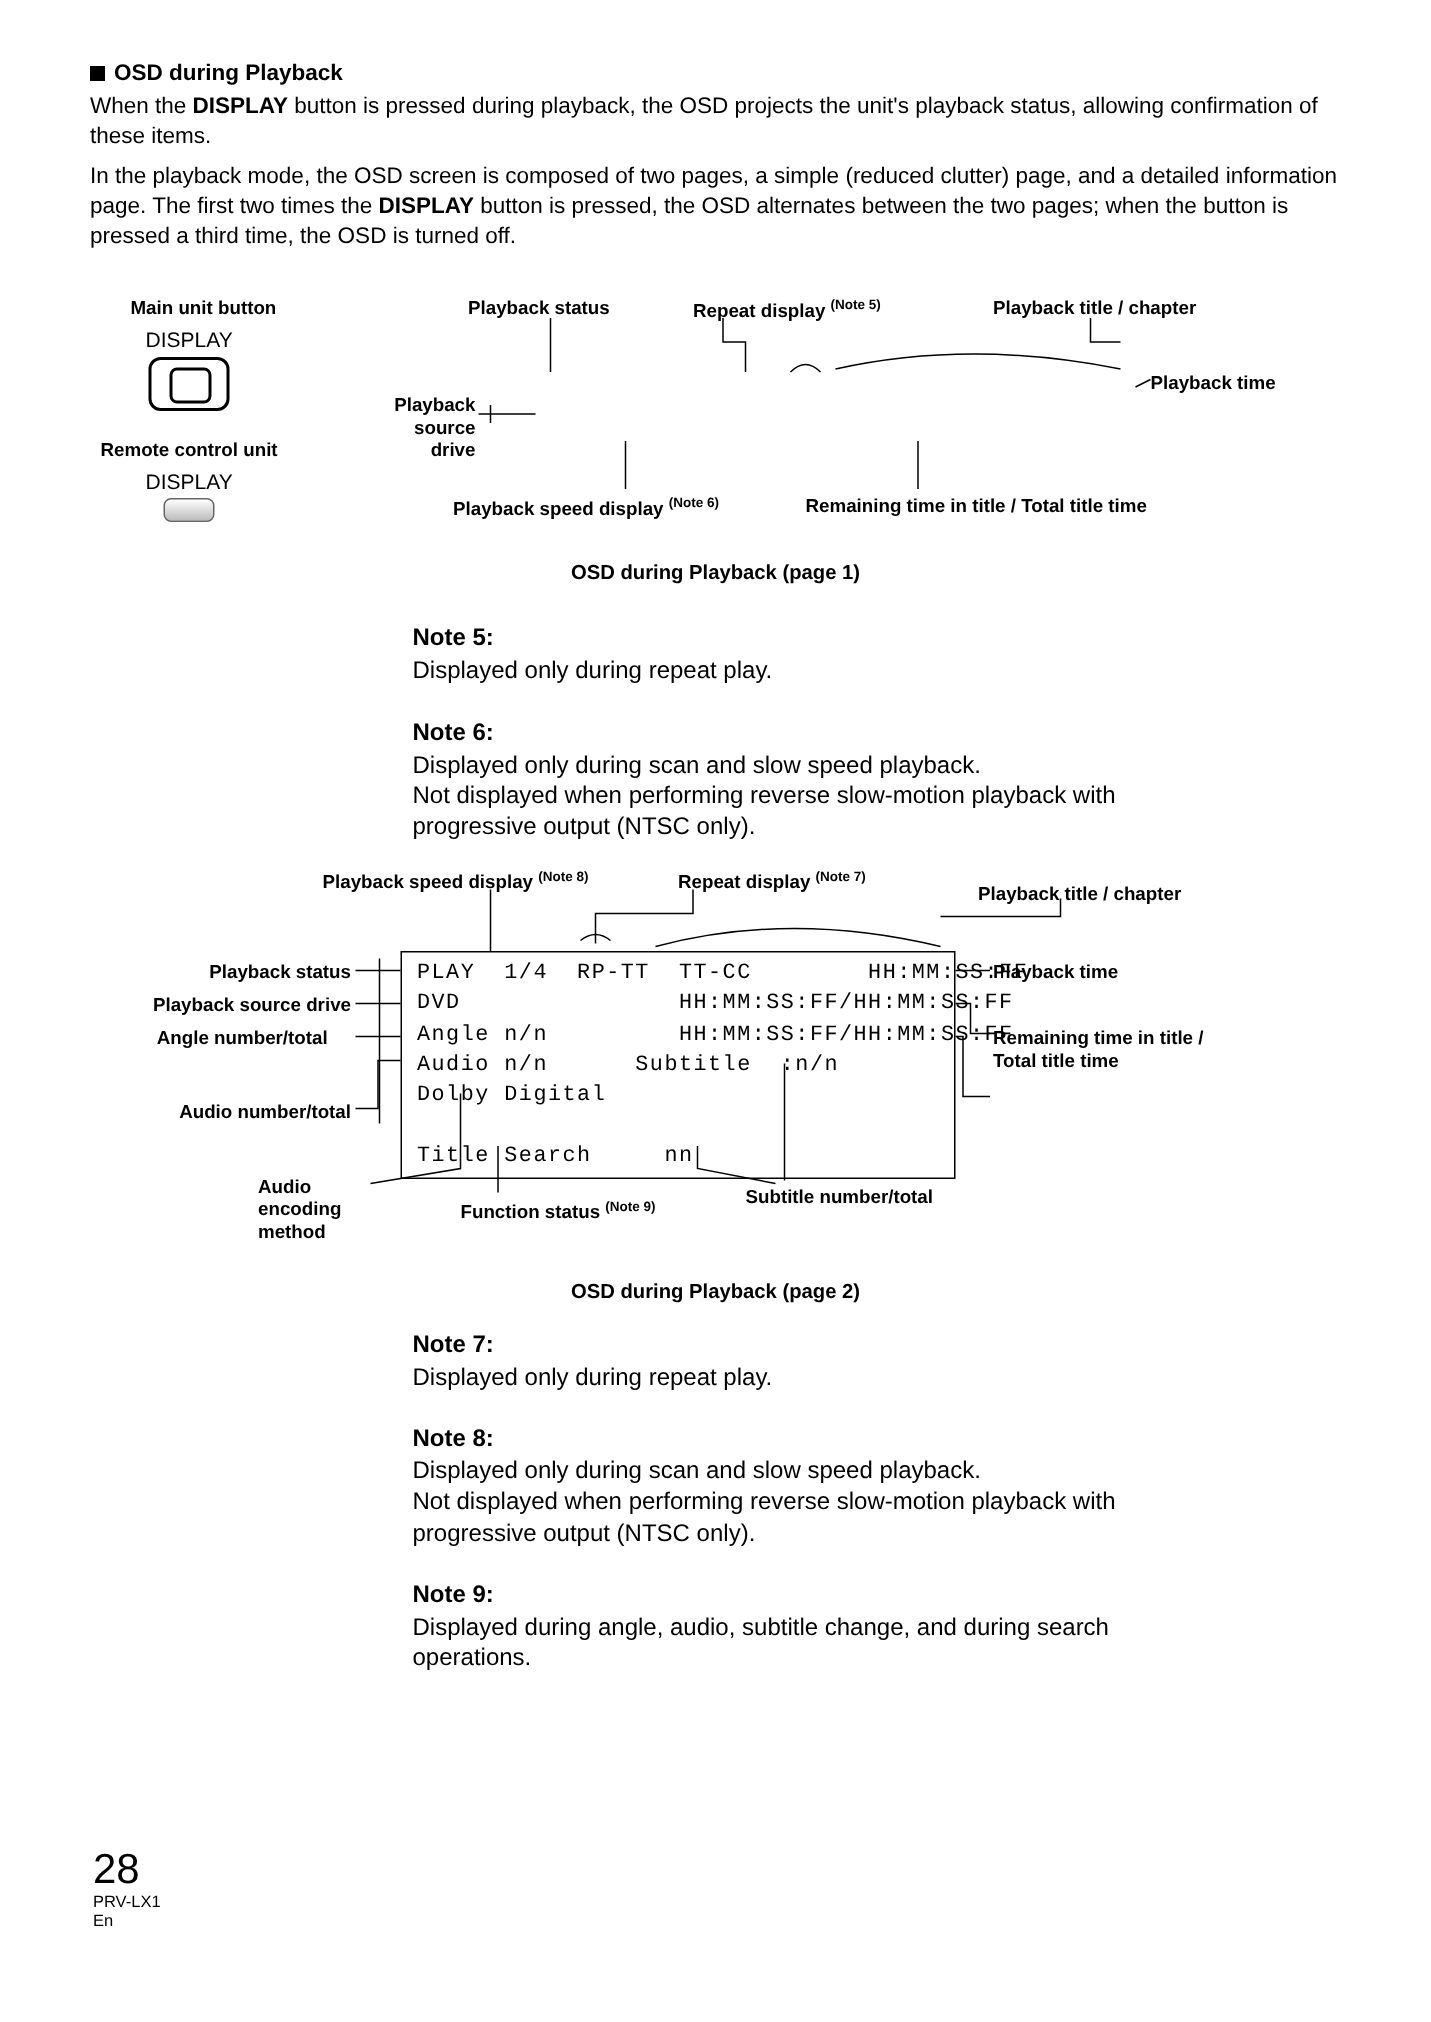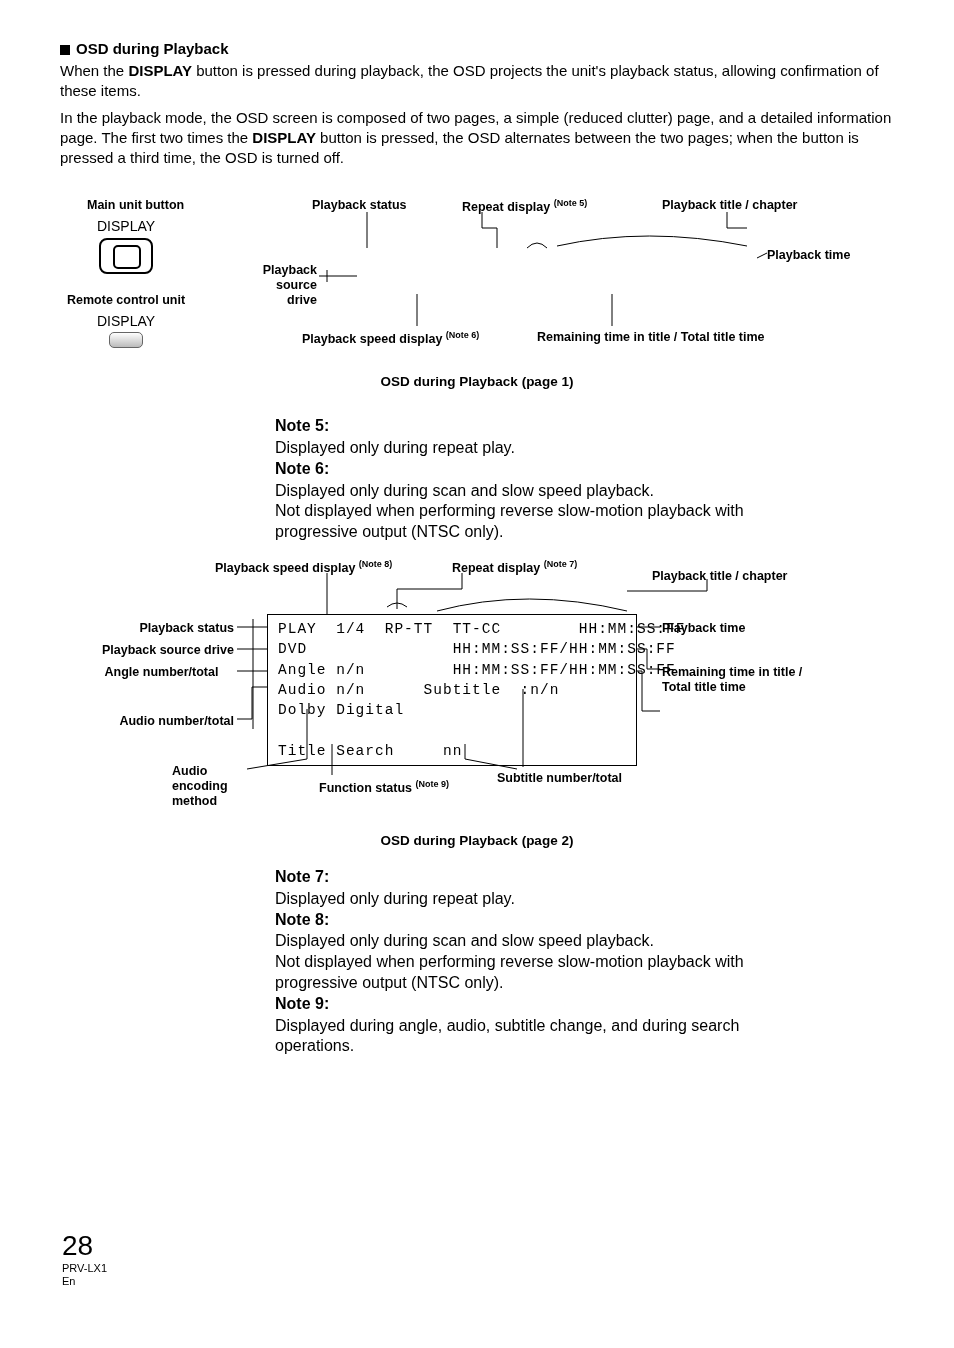--- a/index.html
+++ b/index.html
@@ -23,21 +23,21 @@
   .btn-display2 { font-family: Arial; font-size: 14px; text-align: center; }
   .btn-pill { width: 34px; height: 16px; border: 1.5px solid #666; border-radius: 5px; background: linear-gradient(#fff,#bbb); margin: 3px auto; }
 
   svg.lines { position: absolute; left: 0; top: 0; pointer-events: none; }
   svg.lines line, svg.lines path, svg.lines polyline { stroke: #000; stroke-width: 1; fill: none; }
 
   .caption { text-align: center; font-weight: bold; font-size: 13.5px; margin-top: 6px; }
 
   .note-block { margin-left: 215px; margin-top: 18px; font-size: 16px; line-height: 1.3; max-width: 470px; }
   .note-block .nh { font-weight: bold; margin-bottom: 1px; }
-  .note-block + .note-block { margin-top: 0; }
+  .note-block + .note-block { margin-top: 20px; }
 
   .diagram2-wrap { position: relative; width: 820px; height: 290px; margin: 16px auto 0; }
 
   .footer { position: absolute; left: 62px; bottom: 60px; }
   .footer .pg { font-size: 28px; }
   .footer .model { font-size: 11px; line-height: 1.2; }
 </style>
 </head>
 <body>
 
@@ -122,21 +122,21 @@
 <span>Angle n/n         HH:MM:SS:FF/HH:MM:SS:FF</span>
 <span>Audio n/n      Subtitle  :n/n</span>
 <span>Dolby Digital</span>
 <span></span>
 <span>Title Search     nn</span></div>
 
     <div class="label" style="left:595px; top:62px;">Playback time</div>
     <div class="label" style="left:595px; top:106px; width:170px;">Remaining time in title / Total title time</div>
 
     <div class="label" style="left:105px; top:205px; width:70px;">Audio encoding method</div>
-    <div class="label" style="left:252px; top:220px;"><span>Function status </span><span class="sup">(Note 9)</span></div>
+    <div class="label" style="left:240px; top:220px;"><span>Function status </span><span class="sup">(Note 9)</span></div>
     <div class="label" style="left:430px; top:212px;text-align:center;">Subtitle number/total</div>
 
     <svg class="lines" width="820" height="290">
       <line x1="260" y1="14" x2="260" y2="55"></line>
       <polyline points="395,14 395,30 330,30 330,50"></polyline>
       <path d="M 320 48 Q 330 40 340 48"></path>
       <polyline points="640,20 640,32 560,32"></polyline>
       <path d="M 370 52 Q 460 28 560 52"></path>
 
       <line x1="170" y1="68" x2="200" y2="68"></line>

